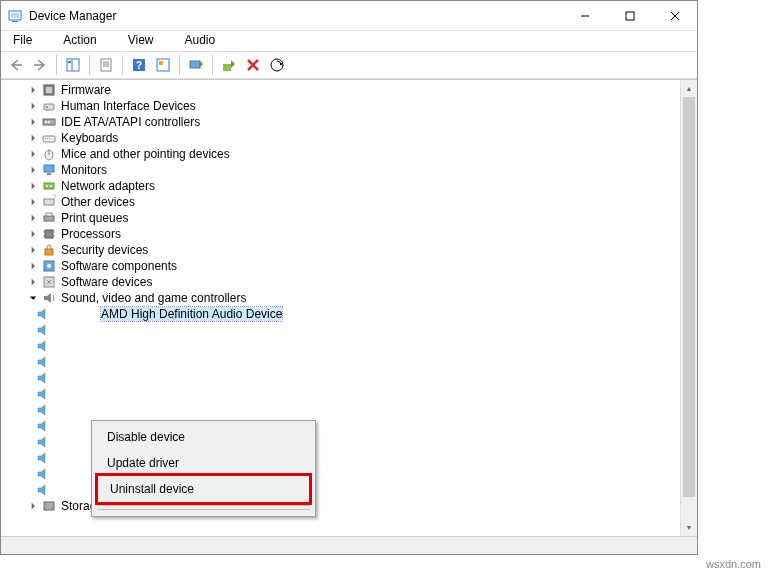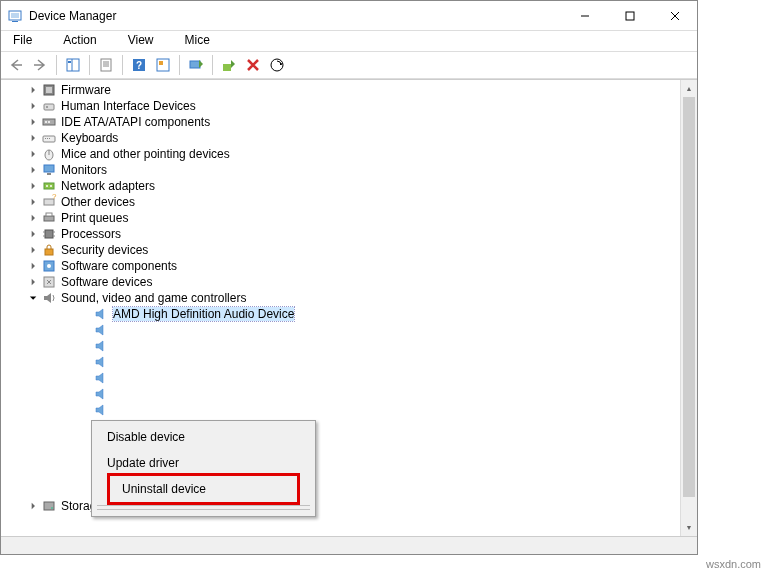--- a/index.html
+++ b/index.html
@@ -110,21 +110,21 @@
 .expander.open { color: #000; }
 .node-icon {
   width: 16px;
   height: 16px;
   margin-right: 4px;
   display: inline-flex;
   align-items: center;
   justify-content: center;
 }
 .indent1 { padding-left: 24px; }
-.indent2 { padding-left: 92px; }
+.indent2 { padding-left: 34px; gap: 46px; }
 .tree-row.selected .node-label {
   background: #cde8ff;
   outline: 1px dotted #99c;
 }
 .scrollbar {
   width: 17px;
   background: #f0f0f0;
   border-left: 1px solid #ddd;
   position: relative;
 }
@@ -164,21 +164,21 @@
   font-size: 12px;
 }
 .cm-item.bold { font-weight: bold; }
 .cm-sep {
   height: 1px;
   background: #c0c0c0;
   margin: 3px 2px;
 }
 .cm-highlight {
   border: 3px solid #e00000;
-  margin: -3px 12px;
+  margin: -3px 0;
 }
 .watermark {
   position: absolute;
   right: 20px;
   bottom: 2px;
   font-size: 11px;
   color: #888;
 }
 </style>
 </head>
@@ -211,21 +211,21 @@
             <line x1="9" y1="1" x2="1" y2="9" stroke="#000"></line>
           </svg>
       </div>
     </div>
   </div>
 
   <div class="menubar">
     <span class="menu-item">File</span>
     <span class="menu-item">Action</span>
     <span class="menu-item">View</span>
-    <span class="menu-item">Mice</span>
+    <span class="menu-item">Audio</span>
   </div>
 
   <div class="toolbar">
     <div class="tool-btn">
         <svg width="16" height="16">
           <path d="M10 3 L4 8 L10 13 M4 8 H14" fill="none" stroke="#888" stroke-width="1.5"></path>
         </svg>
       </div>
     <div class="tool-btn">
         <svg width="16" height="16">
@@ -314,21 +314,21 @@
         </div>
         <div class="tree-row indent1">
           <span class="expander">⏵</span>
           <span class="node-icon">
             <svg width="16" height="16">
               <rect x="2" y="5" width="12" height="6" fill="#aaa" stroke="#666"></rect>
               <circle cx="5" cy="8" r="1" fill="#fff"></circle>
               <circle cx="8" cy="8" r="1" fill="#fff"></circle>
             </svg>
           </span>
-          <span class="node-label">IDE ATA/ATAPI components</span>
+          <span class="node-label">IDE ATA/ATAPI controllers</span>
         </div>
         <div class="tree-row indent1">
           <span class="expander">⏵</span>
           <span class="node-icon">
             <svg width="16" height="16">
               <rect x="2" y="6" width="12" height="6" rx="1" fill="#eee" stroke="#888"></rect>
               <rect x="4" y="8" width="1" height="1" fill="#888"></rect>
               <rect x="6" y="8" width="1" height="1" fill="#888"></rect>
               <rect x="8" y="8" width="1" height="1" fill="#888"></rect>
             </svg>

